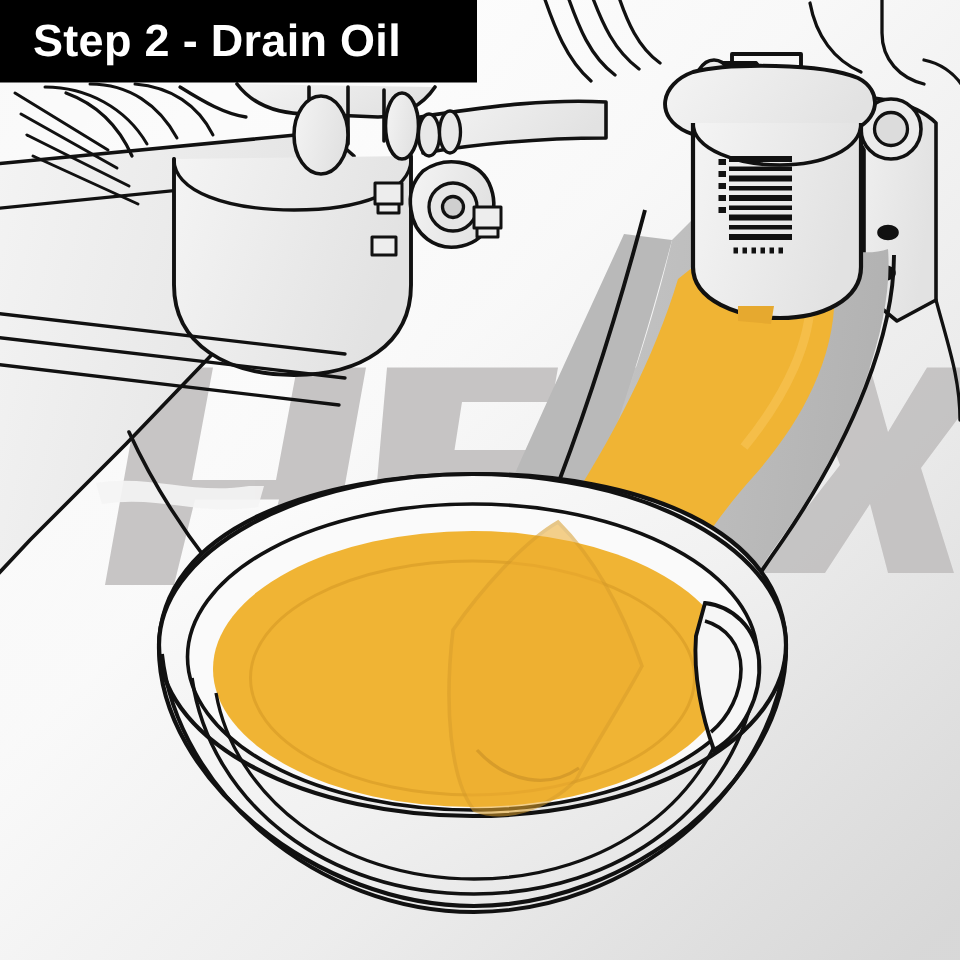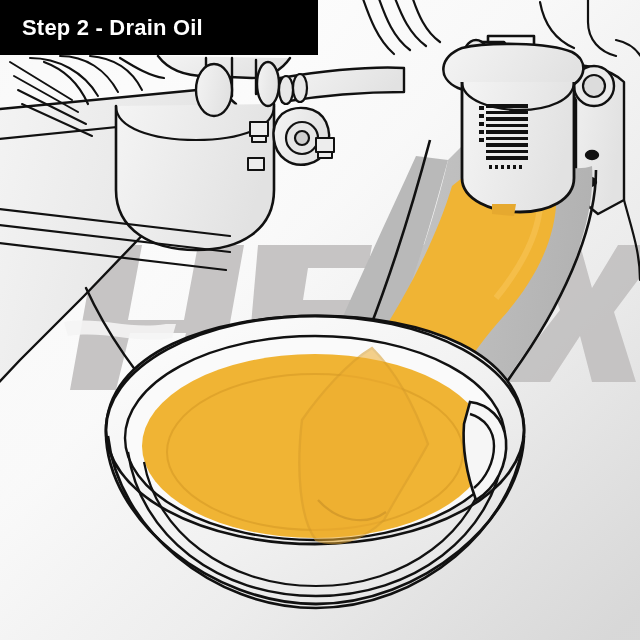--- a/index.html
+++ b/index.html
@@ -19,21 +19,21 @@
     background:#000000;
     display:flex;align-items:center;
     box-sizing:border-box;
     padding-left:22px;
     z-index:40;
   }
   #banner-text{
     color:#ffffff;
     font-family:"Liberation Sans",sans-serif;
     font-weight:bold;
-    font-size:22px;
+    font-size:30px;
     letter-spacing:0.2px;
     line-height:30px;
     white-space:nowrap;
   }
 </style>
 </head>
 <body>
 
 <div id="stage">
 

